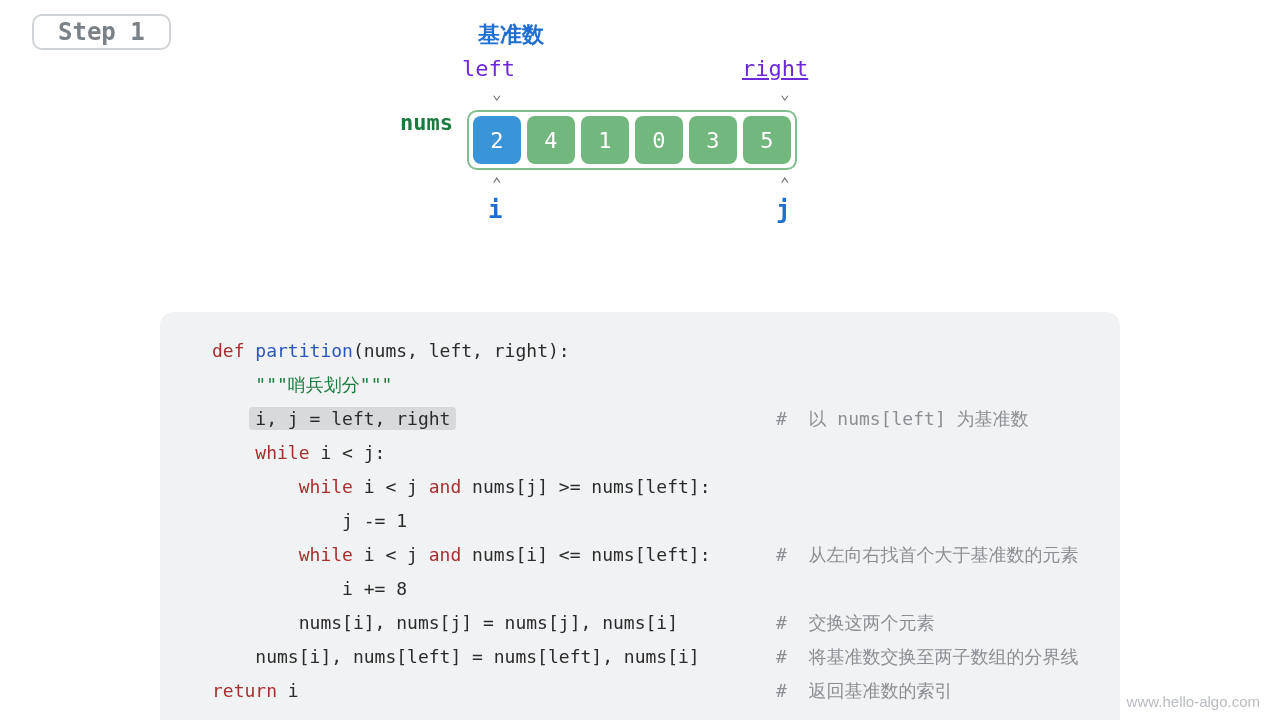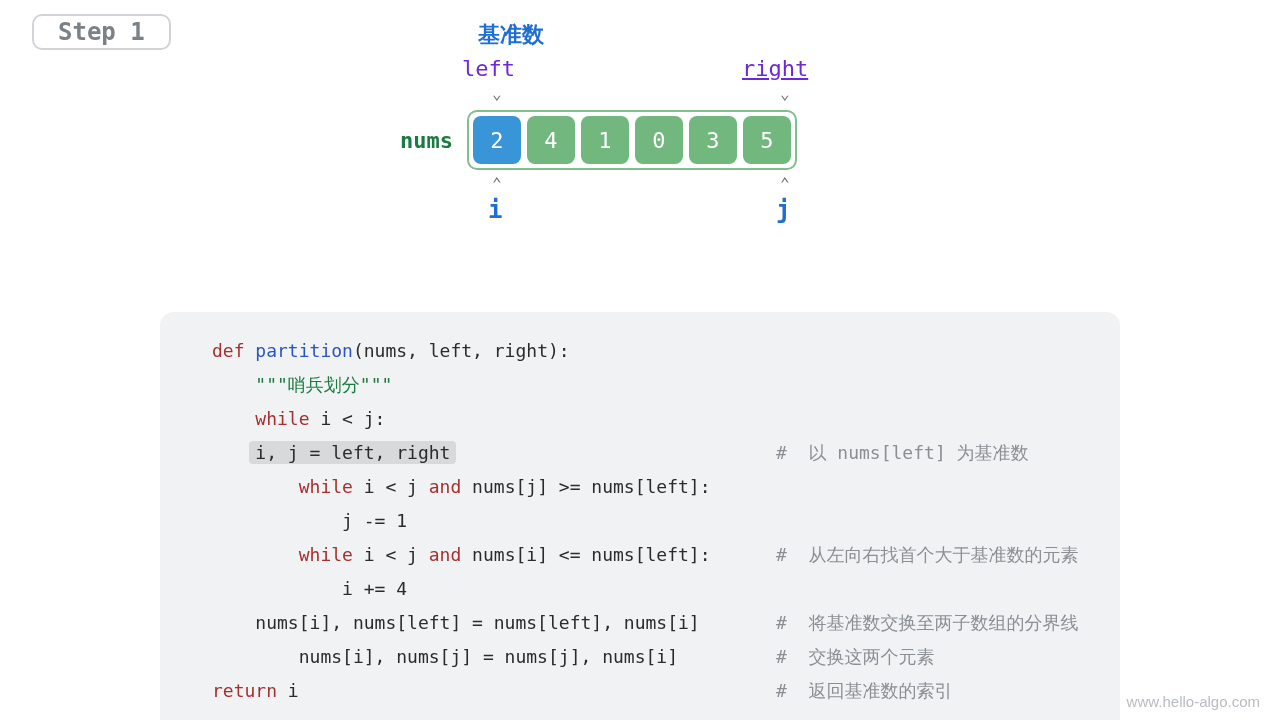--- a/index.html
+++ b/index.html
@@ -58,21 +58,21 @@
   .arrow-down {
     position: absolute;
     color: #6b7076;
     font-size: 16px;
     line-height: 16px;
   }
   .arrow-down.left { left: 92px; }
   .arrow-down.right { left: 380px; }
   .array-row {
     display: flex;
-    align-items: center;
+    align-items: flex-start;
   }
   .arr-label {
     color: #1b7a3f;
     font-weight: 700;
     font-size: 22px;
     margin-right: 14px;
   }
   .array-wrap {
     display: flex;
     gap: 6px;
@@ -189,24 +189,24 @@
   </div>
   <div class="ij-row">
     <div class="i-label">i</div>
     <div class="j-label">j</div>
   </div>
 </div>
 
 <div class="code-panel">
   <div class="code-line"><span class="kw">def </span><span class="fn">partition</span><span class="paren">(nums, left, right):</span></div>
   <div class="code-line">    <span class="str">"""哨兵划分"""</span></div>
+  <div class="code-line">    <span class="hl">i, j = left, right</span><span class="cmt-col comment">#  以 nums[left] 为基准数</span></div>
   <div class="code-line">    <span class="kw">while </span><span>i &lt; j:</span></div>
-  <div class="code-line">    <span class="hl">i, j = left, right</span><span class="cmt-col comment">#  以 nums[left] 为基准数</span></div>
   <div class="code-line">        <span class="kw">while </span><span>i &lt; j </span><span class="kw">and</span><span> nums[j] &gt;= nums[left]:</span></div>
   <div class="code-line">            <span>j -= 1</span></div>
   <div class="code-line">        <span class="kw">while </span><span>i &lt; j </span><span class="kw">and</span><span> nums[i] &lt;= nums[left]:</span><span class="cmt-col comment">#  从左向右找首个大于基准数的元素</span></div>
-  <div class="code-line">            <span>i += 4</span></div>
+  <div class="code-line">            <span>i += 8</span></div>
+  <div class="code-line">        <span>nums[i], nums[j] = nums[j], nums[i]</span><span class="cmt-col comment">#  交换这两个元素</span></div>
   <div class="code-line">    <span>nums[i], nums[left] = nums[left], nums[i]</span><span class="cmt-col comment">#  将基准数交换至两子数组的分界线</span></div>
-  <div class="code-line">        <span>nums[i], nums[j] = nums[j], nums[i]</span><span class="cmt-col comment">#  交换这两个元素</span></div>
   <div class="code-line"><span class="kw">return </span><span>i</span><span class="cmt-col comment">#  返回基准数的索引</span></div>
 </div>
 
 <div class="footer">www.hello-algo.com</div>
 
 </body></html>

